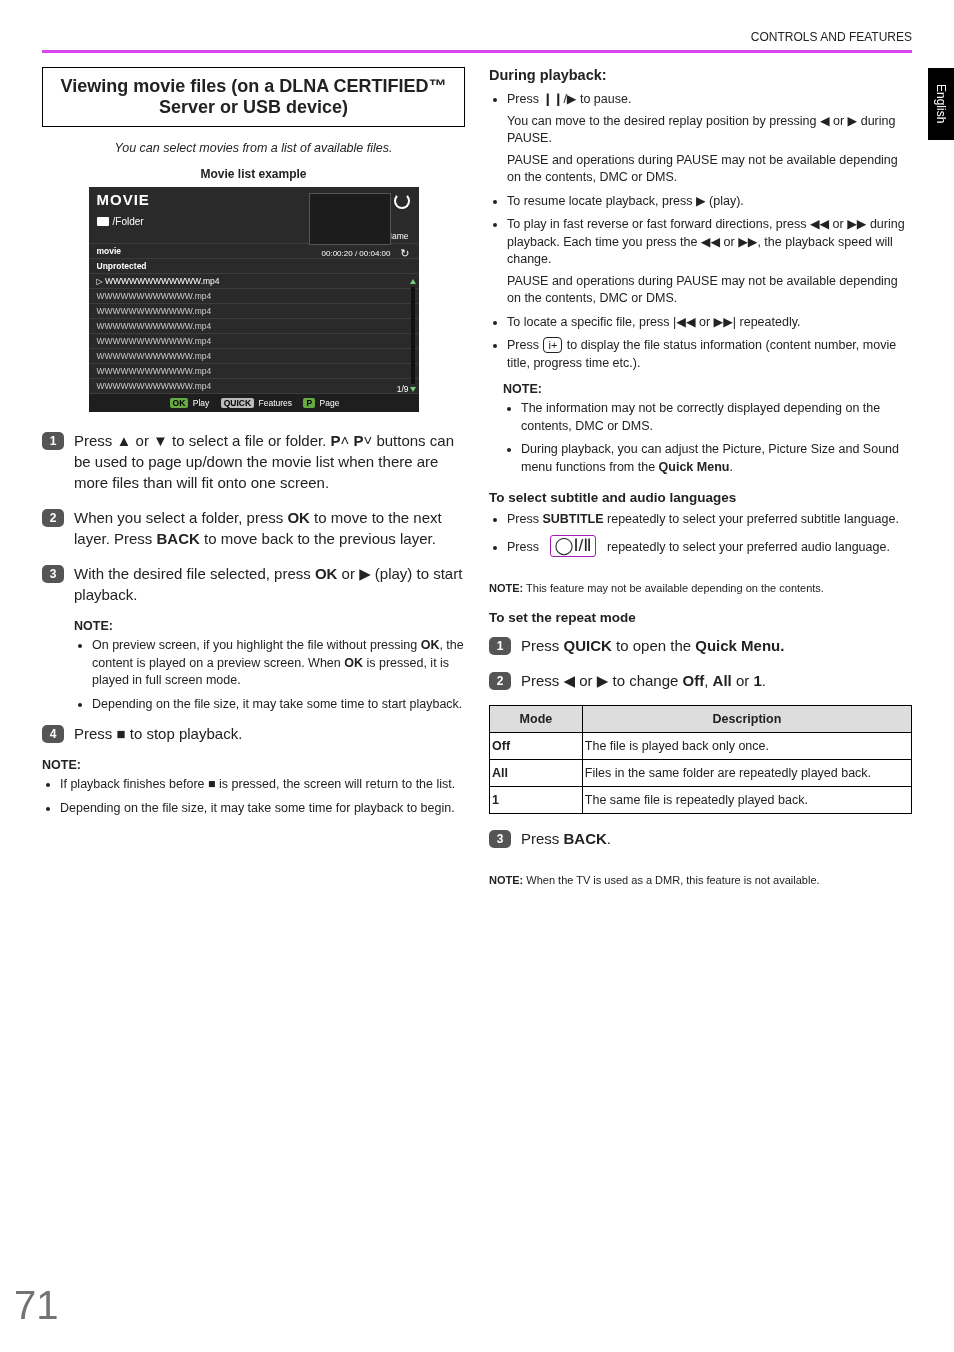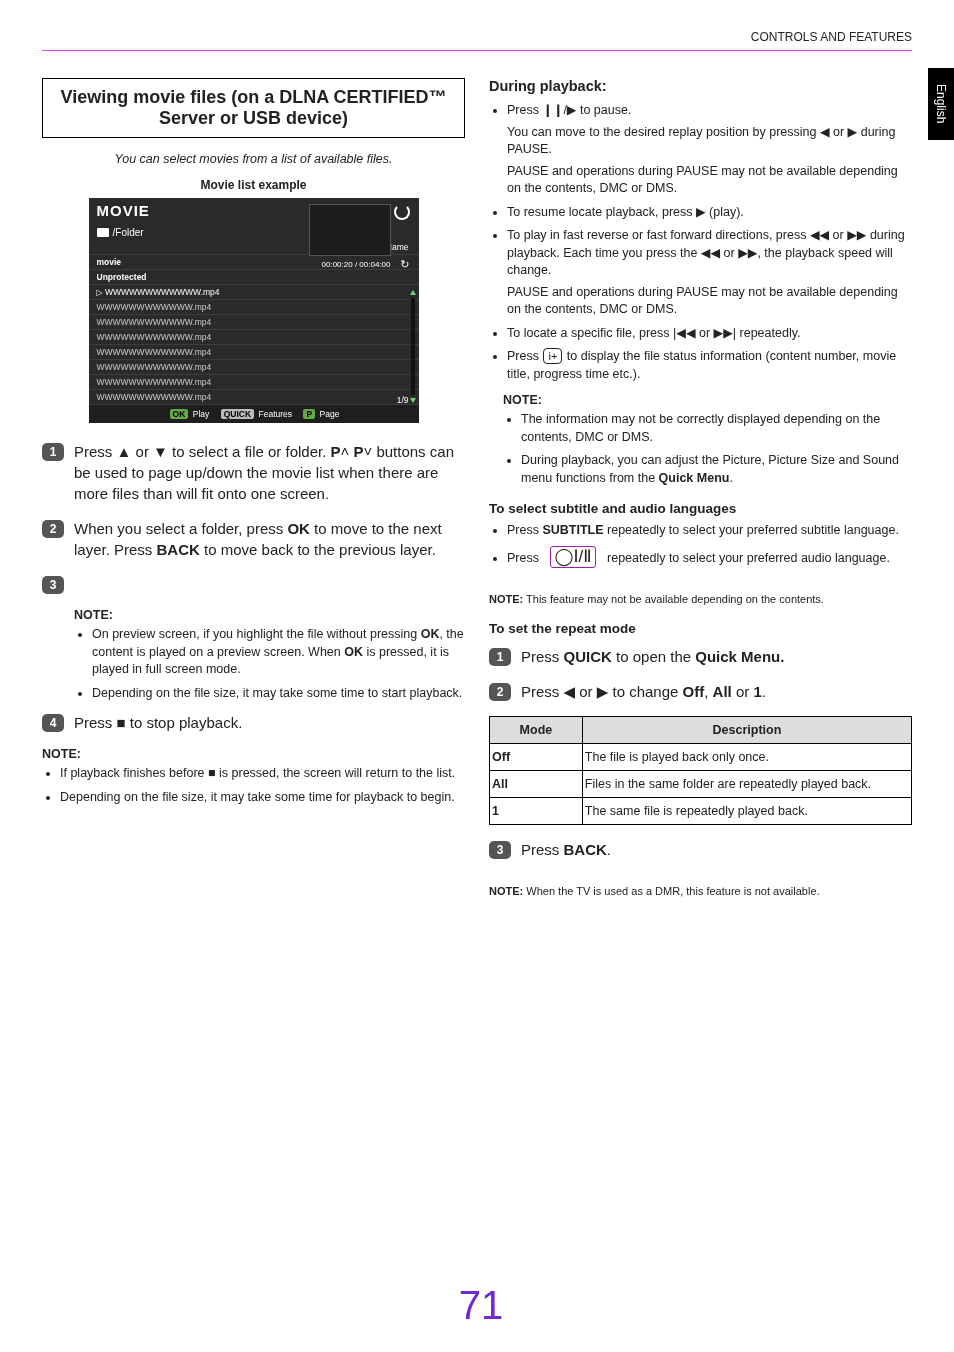--- a/index.html
+++ b/index.html
@@ -14,22 +14,22 @@
     box-sizing: border-box;
   }
   .page {
     padding: 30px 42px 40px 42px;
     box-sizing: border-box;
   }
   .top-header {
     text-align: right;
     font-size: 12px;
     padding-bottom: 6px;
-    border-bottom: 1px solid #d946ef;
-    margin-bottom: 27px;
+    border-bottom: 3px solid #d946ef;
+    margin-bottom: 14px;
   }
   .side-tab {
     position: absolute;
     right: 0;
     top: 68px;
     width: 26px;
     height: 72px;
     background: #000;
     color: #fff;
     font-size: 12px;
@@ -276,27 +276,26 @@
     background: #ddd;
     text-align: center;
     font-weight: bold;
   }
   table.mode td.m {
     font-weight: bold;
     width: 22%;
   }
 
   .page-num {
-    text-align: center;
     font-size: 40px;
     position: absolute;
     bottom: 24px;
-    left: 8px;
+    left: 14px;
     right: 0;
-    color: #6d28d9;
+    color: #737373;
   }
 </style>
 </head>
 <body>
 
 <div class="page">
   <div class="top-header">CONTROLS AND FEATURES</div>
   <div class="side-tab">English</div>
 
   <div class="cols">
@@ -360,20 +359,23 @@
 
       <div class="step">
         <div class="stepnum">2</div>
         <div class="steptxt">
           <span>When you select a folder, press </span><b>OK</b><span> to move to the next layer. Press </span><b>BACK</b><span> to move back to the previous layer.</span>
         </div>
       </div>
 
       <div class="step">
         <div class="stepnum">3</div>
+        <div class="steptxt">
+          <span>With the desired file selected, press </span><b>OK</b><span> or </span><span class="sym">▶</span><span> (play) to start playback.</span>
+        </div>
       </div>
 
       <div style="margin-left:32px">
         <div class="note-h">NOTE:</div>
         <ul class="bul" id="note-a">
             <li>On preview screen, if you highlight the file without pressing <b>OK</b>, the content is played on a preview screen. When <b>OK</b> is pressed, it is played in full screen mode.</li>
             <li>Depending on the file size, it may take some time to start playback.</li>
           </ul>
       </div>
 

